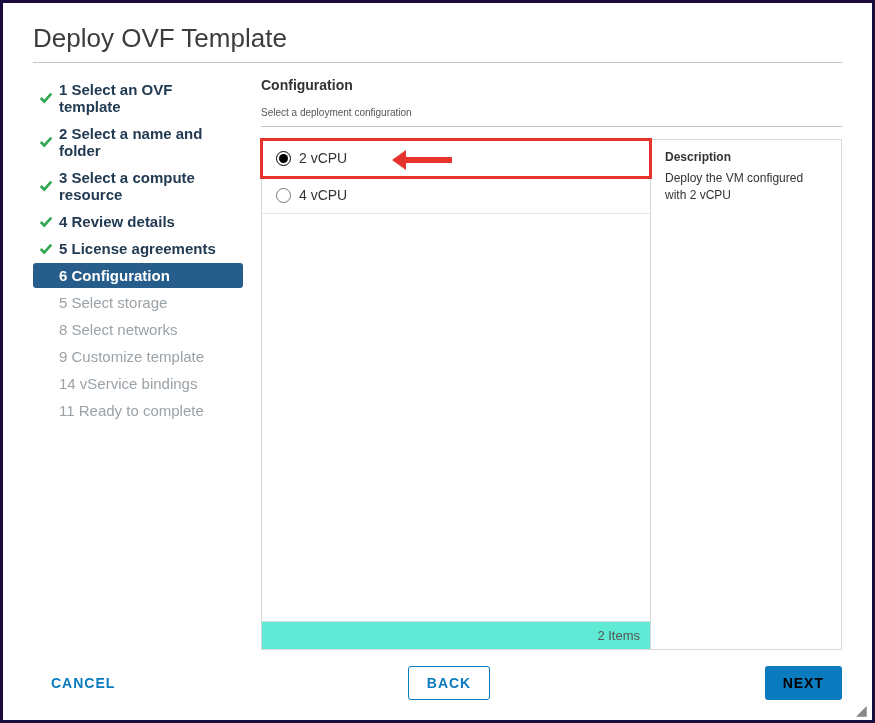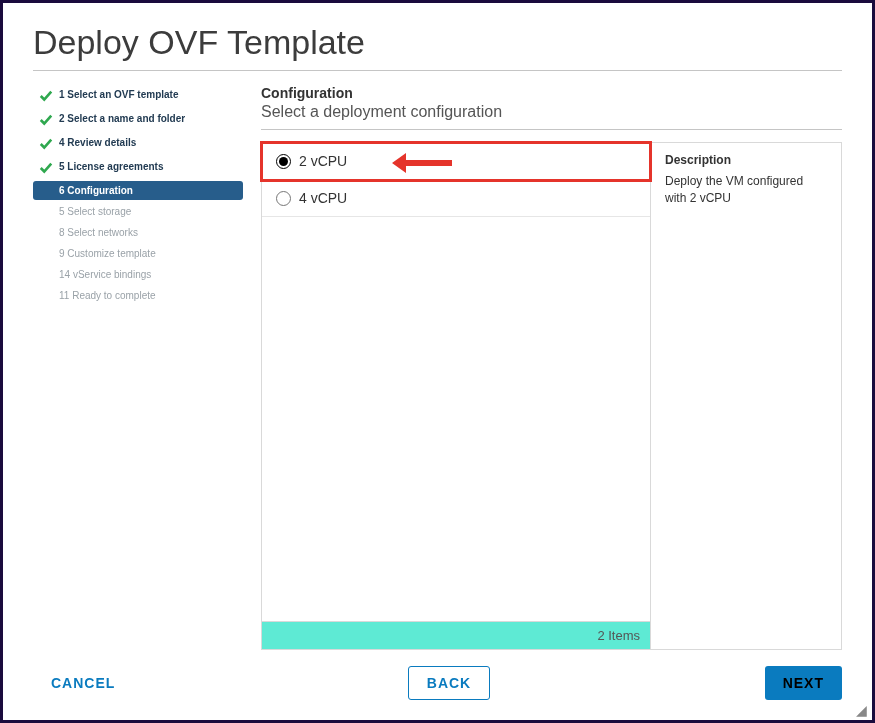--- a/index.html
+++ b/index.html
@@ -13,21 +13,21 @@
     background: #fff;
     position: relative;
   }
   .dialog {
     padding: 20px 30px 20px 30px;
     height: 100%;
     display: flex;
     flex-direction: column;
   }
   .dialog-title {
-    font-size: 34px;
+    font-size: 26px;
     font-weight: 300;
     color: #3c3c3c;
     margin: 0 0 8px 0;
   }
   .title-underline {
     border: none;
     border-top: 1px solid #c5c5c5;
     margin: 0 0 14px 0;
   }
   .content {
@@ -36,21 +36,22 @@
     gap: 18px;
     min-height: 0;
   }
   
   .sidebar {
     width: 210px;
     flex-shrink: 0;
   }
   .step {
     display: flex;
-    font-size: 10px;
+    align-items: center;
+    font-size: 15px;
     padding: 4px 6px 4px 4px;
     margin-bottom: 2px;
     border-radius: 3px;
     cursor: pointer;
   }
   .step .check {
     width: 18px;
     flex-shrink: 0;
     display:inline-flex;
     justify-content:center;
@@ -92,23 +93,23 @@
     flex-direction:column;
     min-width:0;
   }
   .section-title {
     font-size:14px;
     font-weight:700;
     color:#333;
     margin:0;
   }
   .section-subtitle {
-    font-size:16px;
+    font-size:10px;
     color:#555;
-    margin:2px 0 8px 0;
+    margin:14px 0 8px 0;
   }
   .panel-underline { border:none;border-top:1px solid #c5c5c5;margin:0 0 12px 0;}
   .config-row {
     display:flex;
     border:1px solid #d9d9d9;
     height:636px;
   }
   .options-col {
     flex:1;
     display:flex;
@@ -223,20 +224,28 @@
             </svg>
           </span>
         <span class="label">2 Select a name and folder</span>
       </div>
       <div class="step done">
         <span class="check">
             <svg viewBox="0 0 16 16">
               <path d="M2 8 L6 12 L14 3"></path>
             </svg>
           </span>
+        <span class="label">3 Select a compute resource</span>
+      </div>
+      <div class="step done">
+        <span class="check">
+            <svg viewBox="0 0 16 16">
+              <path d="M2 8 L6 12 L14 3"></path>
+            </svg>
+          </span>
         <span class="label">4 Review details</span>
       </div>
       <div class="step done">
         <span class="check">
             <svg viewBox="0 0 16 16">
               <path d="M2 8 L6 12 L14 3"></path>
             </svg>
           </span>
         <span class="label">5 License agreements</span>
       </div>

